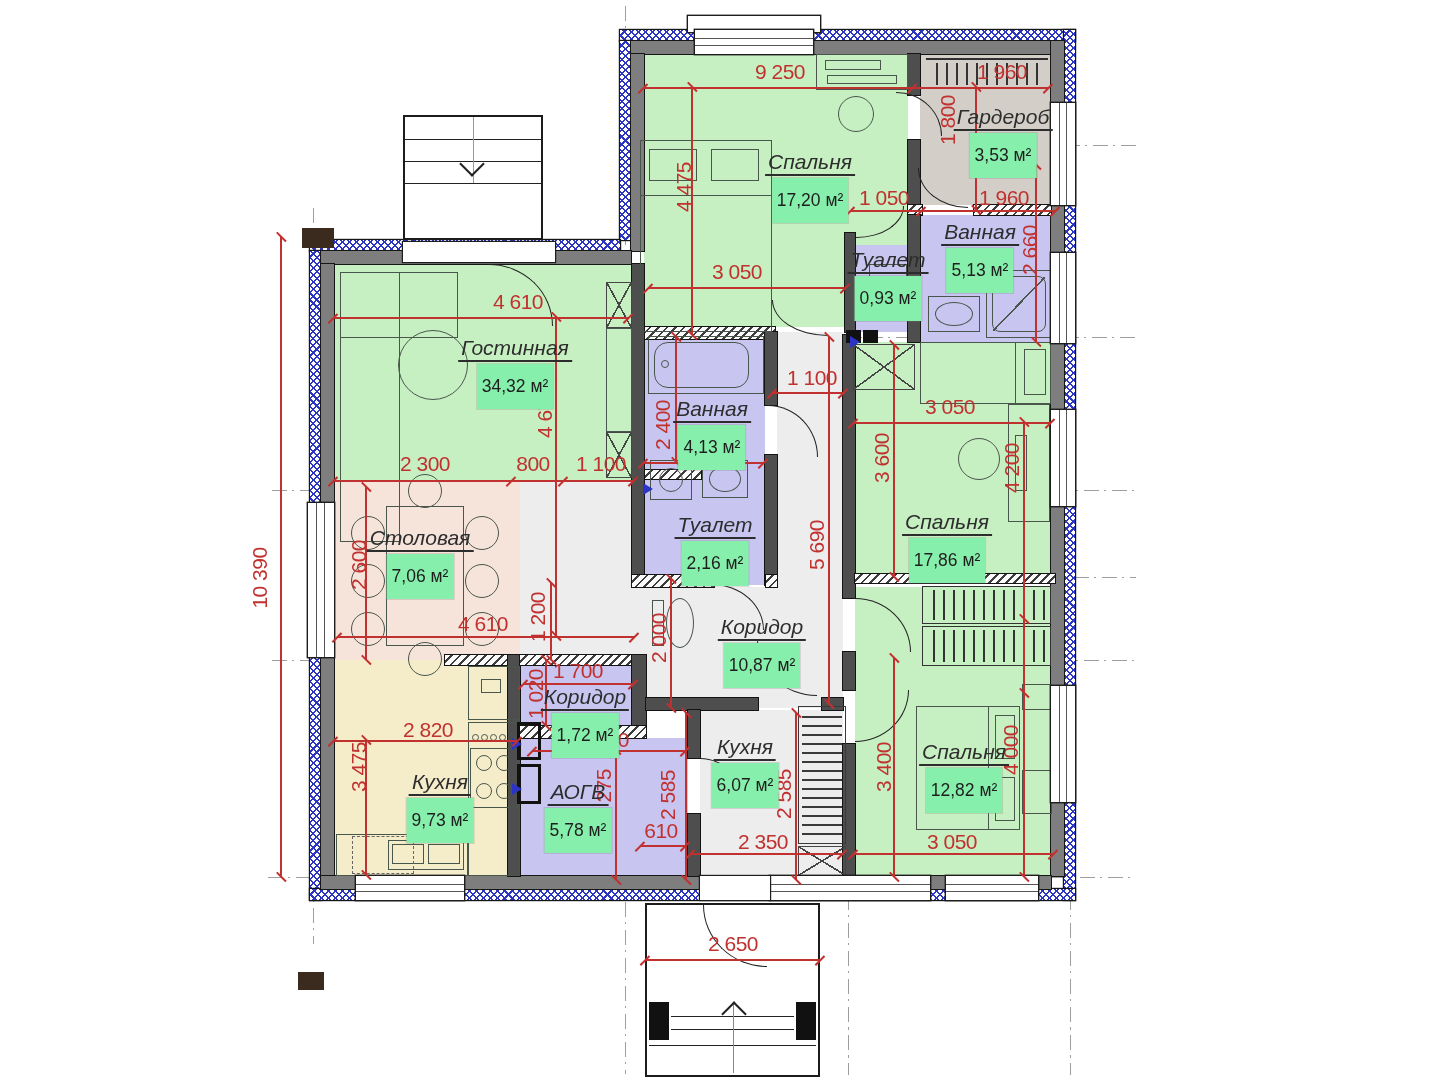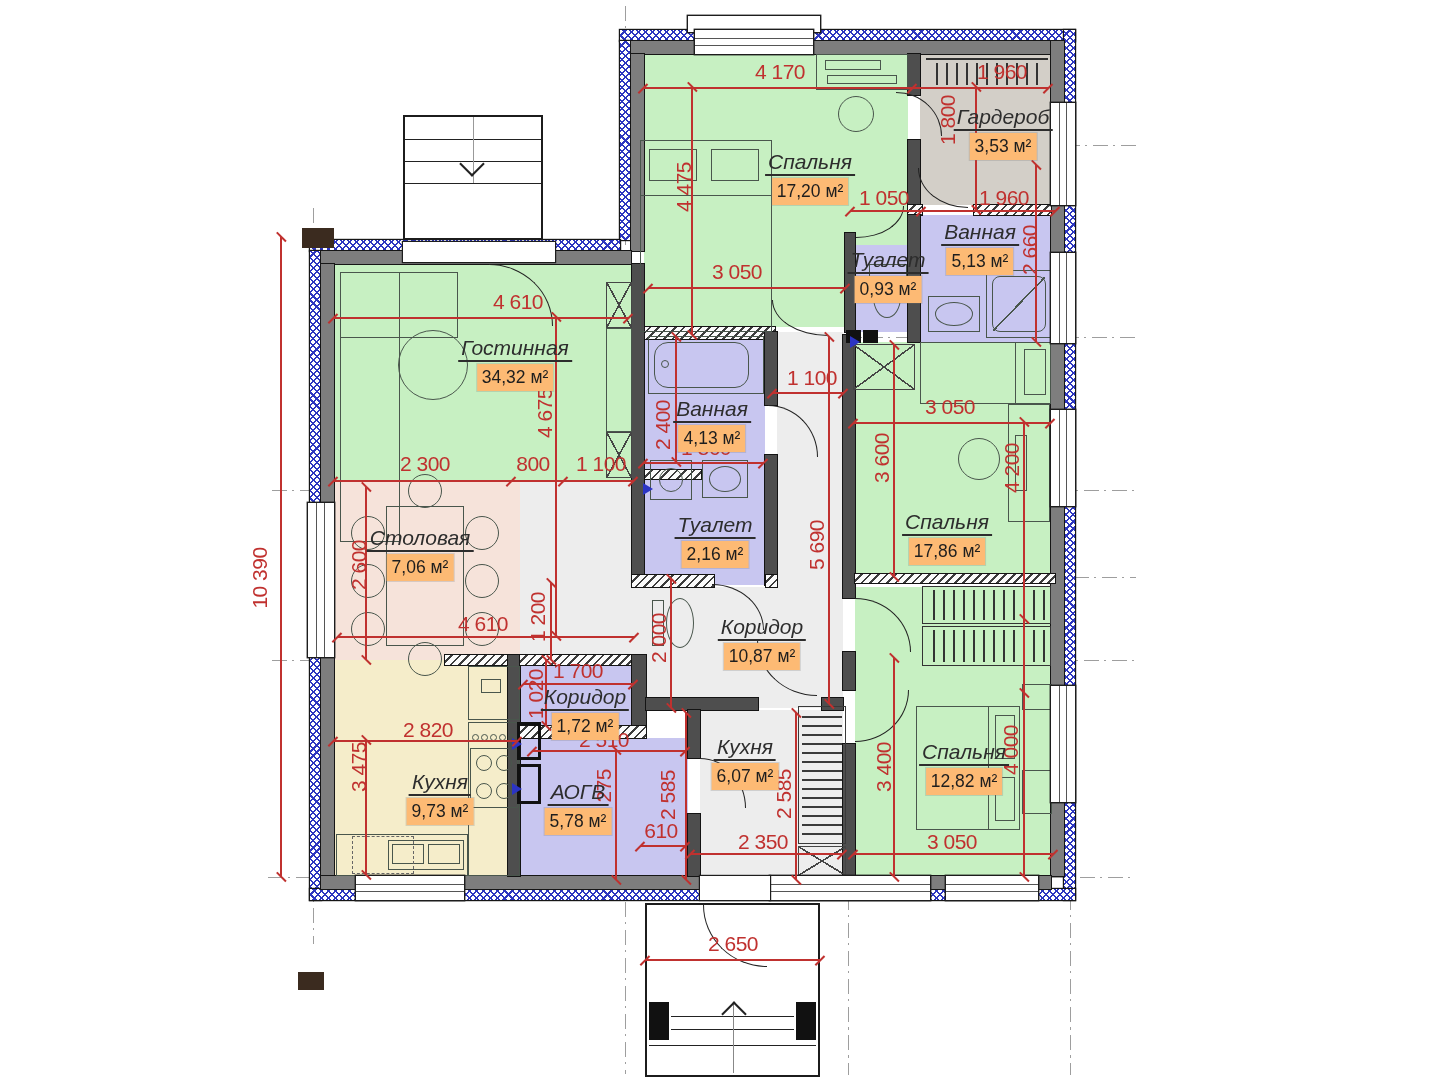--- a/index.html
+++ b/index.html
@@ -43,21 +43,21 @@
   .dl::before,.dl::after{content:'';position:absolute;width:1.6px;height:13px;background:#c0312f;transform:rotate(45deg);top:-5.5px}
   .dl::before{left:-1px}.dl::after{right:-1px}
   .dlv::before,.dlv::after{content:'';position:absolute;width:13px;height:1.6px;background:#c0312f;transform:rotate(45deg);left:-5.5px}
   .dlv::before{top:-1px}.dlv::after{bottom:-1px}
   .dim{position:absolute;color:#c0312f;font-size:21px;letter-spacing:-.5px;white-space:nowrap;
        transform:translate(-50%,-50%);z-index:31;font-style:normal;font-weight:normal}
   .dim.v{transform:translate(-50%,-50%) rotate(-90deg)}
   
   .rl{position:absolute;transform:translateX(-50%);display:flex;flex-direction:column;align-items:center;gap:2px;z-index:40;white-space:nowrap}
   .rn{font-style:italic;font-size:21px;color:#2d2d2d;border-bottom:2px solid #2d2d2d;padding:0 3px}
-  .ra{background:#fdba74;font-size:17.5px;color:#1e1e1e;padding:3px 5px;box-shadow:0 0 0 1px rgba(120,120,120,.25)}
+  .ra{background:#86efac;font-size:17.5px;color:#1e1e1e;padding:12px 5px;box-shadow:0 0 0 1px rgba(120,120,120,.25)}
   
   .porch{position:absolute;border:2px solid #1c1c1c;background:#fff;z-index:21}
   .porch i{position:absolute}
   .chev{position:absolute;width:18px;height:18px;border-right:2.2px solid #222;border-bottom:2.2px solid #222}
 </style>
 </head>
 <body>
 
 <div id="stage">
 
@@ -344,21 +344,21 @@
   <i class="dlv" style="left:685px;top:713px;height:167px"></i>
   <i class="dl" style="left:640px;top:845px;width:45px"></i>
   <i class="dlv" style="left:795px;top:713px;height:167px"></i>
   <i class="dl" style="left:690px;top:853px;width:152px"></i>
   <i class="dlv" style="left:893px;top:658px;height:219px"></i>
   <i class="dlv" style="left:1023px;top:619px;height:258px"></i>
   <i class="dl" style="left:853px;top:853px;width:200px"></i>
   <i class="dl" style="left:645px;top:959px;width:175px"></i>
   <i class="dlv" style="left:280px;top:237px;height:640px"></i>
 
-  <b class="dim" style="left:780px;top:72px">4 170</b>
+  <b class="dim" style="left:780px;top:72px">9 250</b>
   <b class="dim" style="left:1002px;top:72px">1 960</b>
   <b class="dim v" style="left:948px;top:120px">1 800</b>
   <b class="dim v" style="left:684px;top:187px">4 475</b>
   <b class="dim" style="left:884px;top:198px">1 050</b>
   <b class="dim" style="left:1004px;top:198px">1 960</b>
   <b class="dim v" style="left:1030px;top:250px">2 660</b>
   <b class="dim" style="left:737px;top:272px">3 050</b>
   <b class="dim" style="left:518px;top:302px">4 610</b>
   <b class="dim v" style="left:545px;top:413px">4 675</b>
   <b class="dim" style="left:812px;top:378px">1 100</b>

